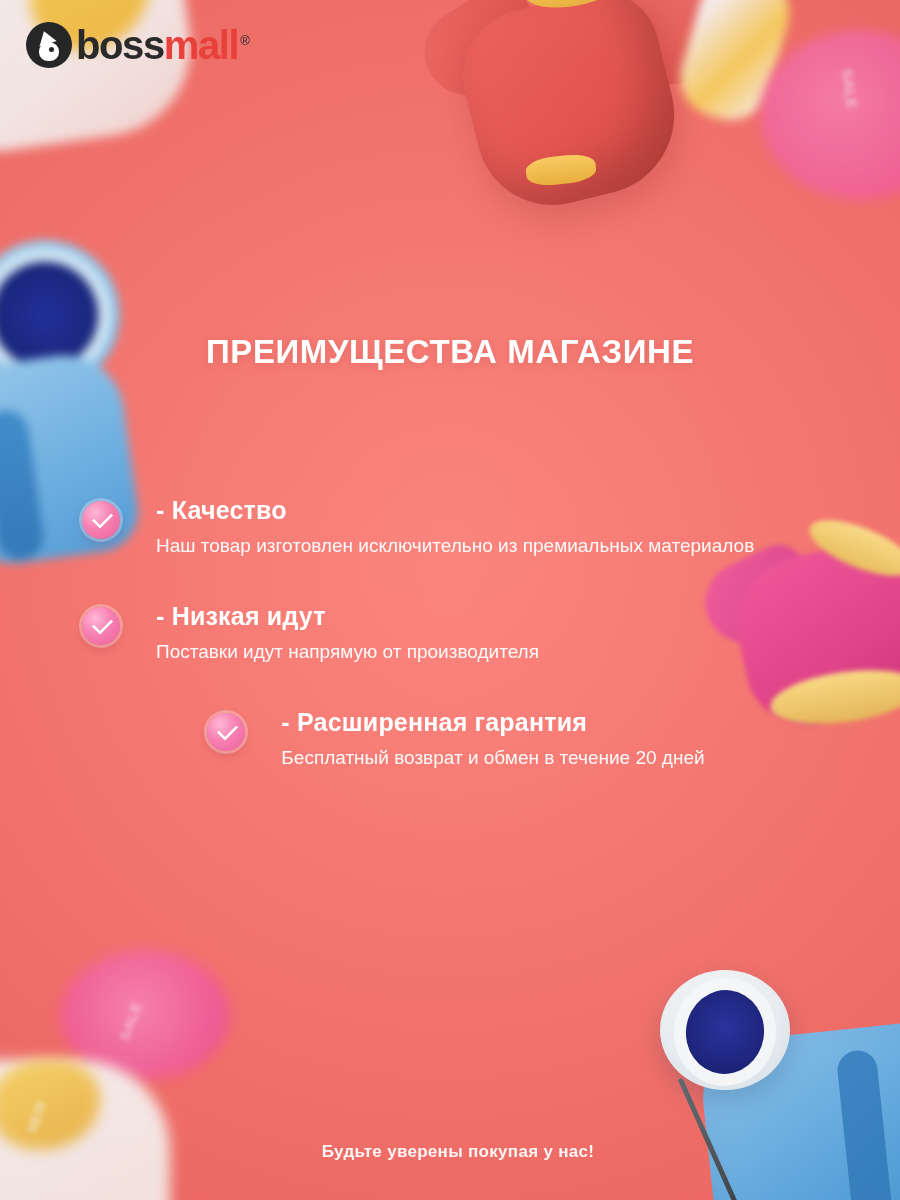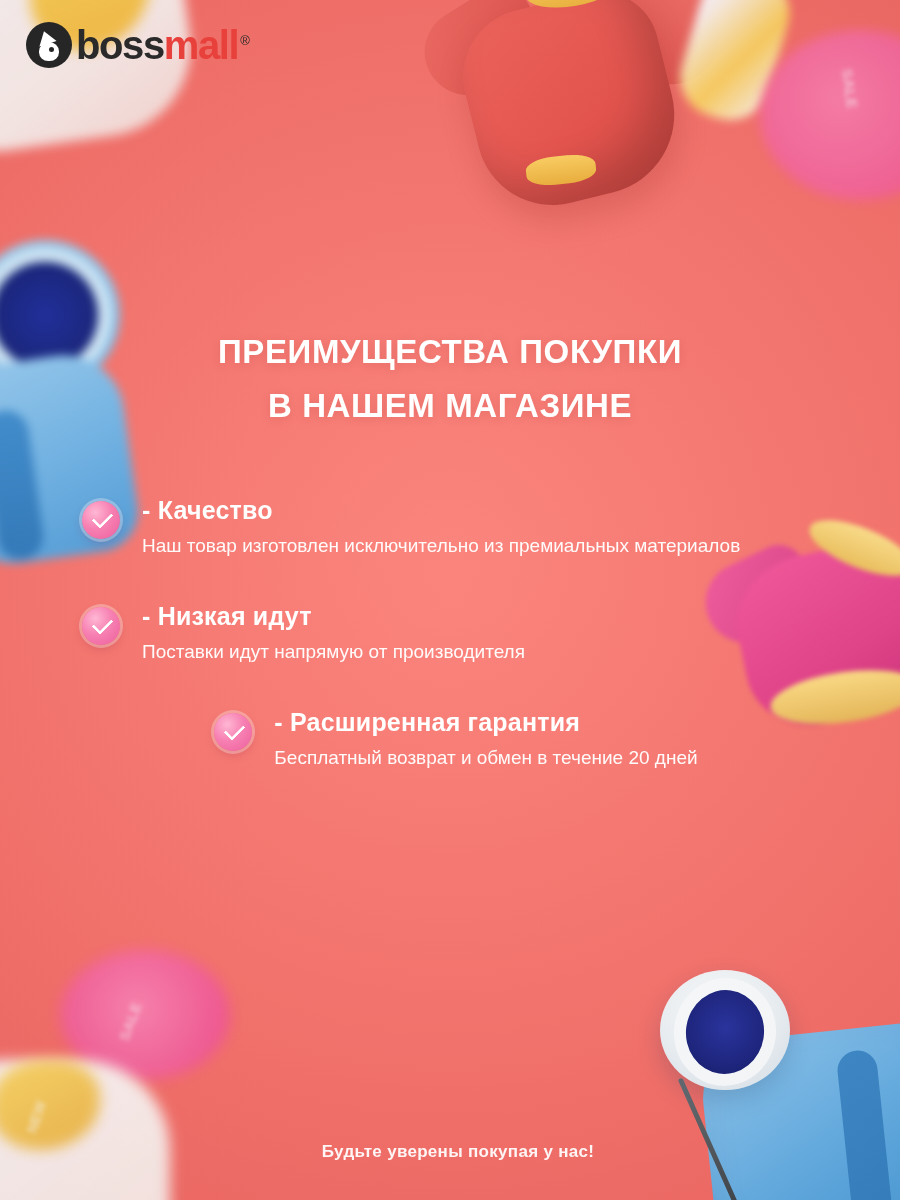--- a/index.html
+++ b/index.html
@@ -385,21 +385,21 @@
     position: absolute;
     left: 11px; top: 11px;
     width: 16px; height: 9px;
     border-left: 3.2px solid #ffffff;
     border-bottom: 3.2px solid #ffffff;
     transform: rotate(-45deg);
     border-radius: 1px;
   }
 
   .benefit-text {
-    margin-left: 22px;
+    margin-left: 36px;
     color: #ffffff;
   }
   .benefit-title {
     font-size: 25px;
     font-weight: 700;
     letter-spacing: .2px;
     line-height: 1.1;
     margin-bottom: 7px;
     white-space: nowrap;
   }
@@ -477,22 +477,21 @@
     <div class="logo-eye"></div>
   </div>
   <div class="logo-text">
     <span>boss</span><span class="red">mall</span><span class="logo-reg">®</span>
   </div>
 </div>
 
 <div class="content">
 
   <div class="headline">
-    <span>ПРЕИМУЩЕСТВА ПОКУПКИ</span>
-    <span>В НАШЕМ МАГАЗИНЕ</span>
+    <span>ПРЕИМУЩЕСТВА МАГАЗИНЕ</span>
   </div>
 
   <div class="benefits">
 
     <div class="benefit">
       <div class="check"></div>
       <div class="benefit-text">
         <div class="benefit-title">- Качество</div>
         <div class="benefit-desc">Наш товар изготовлен исключительно из премиальных материалов</div>
       </div>

